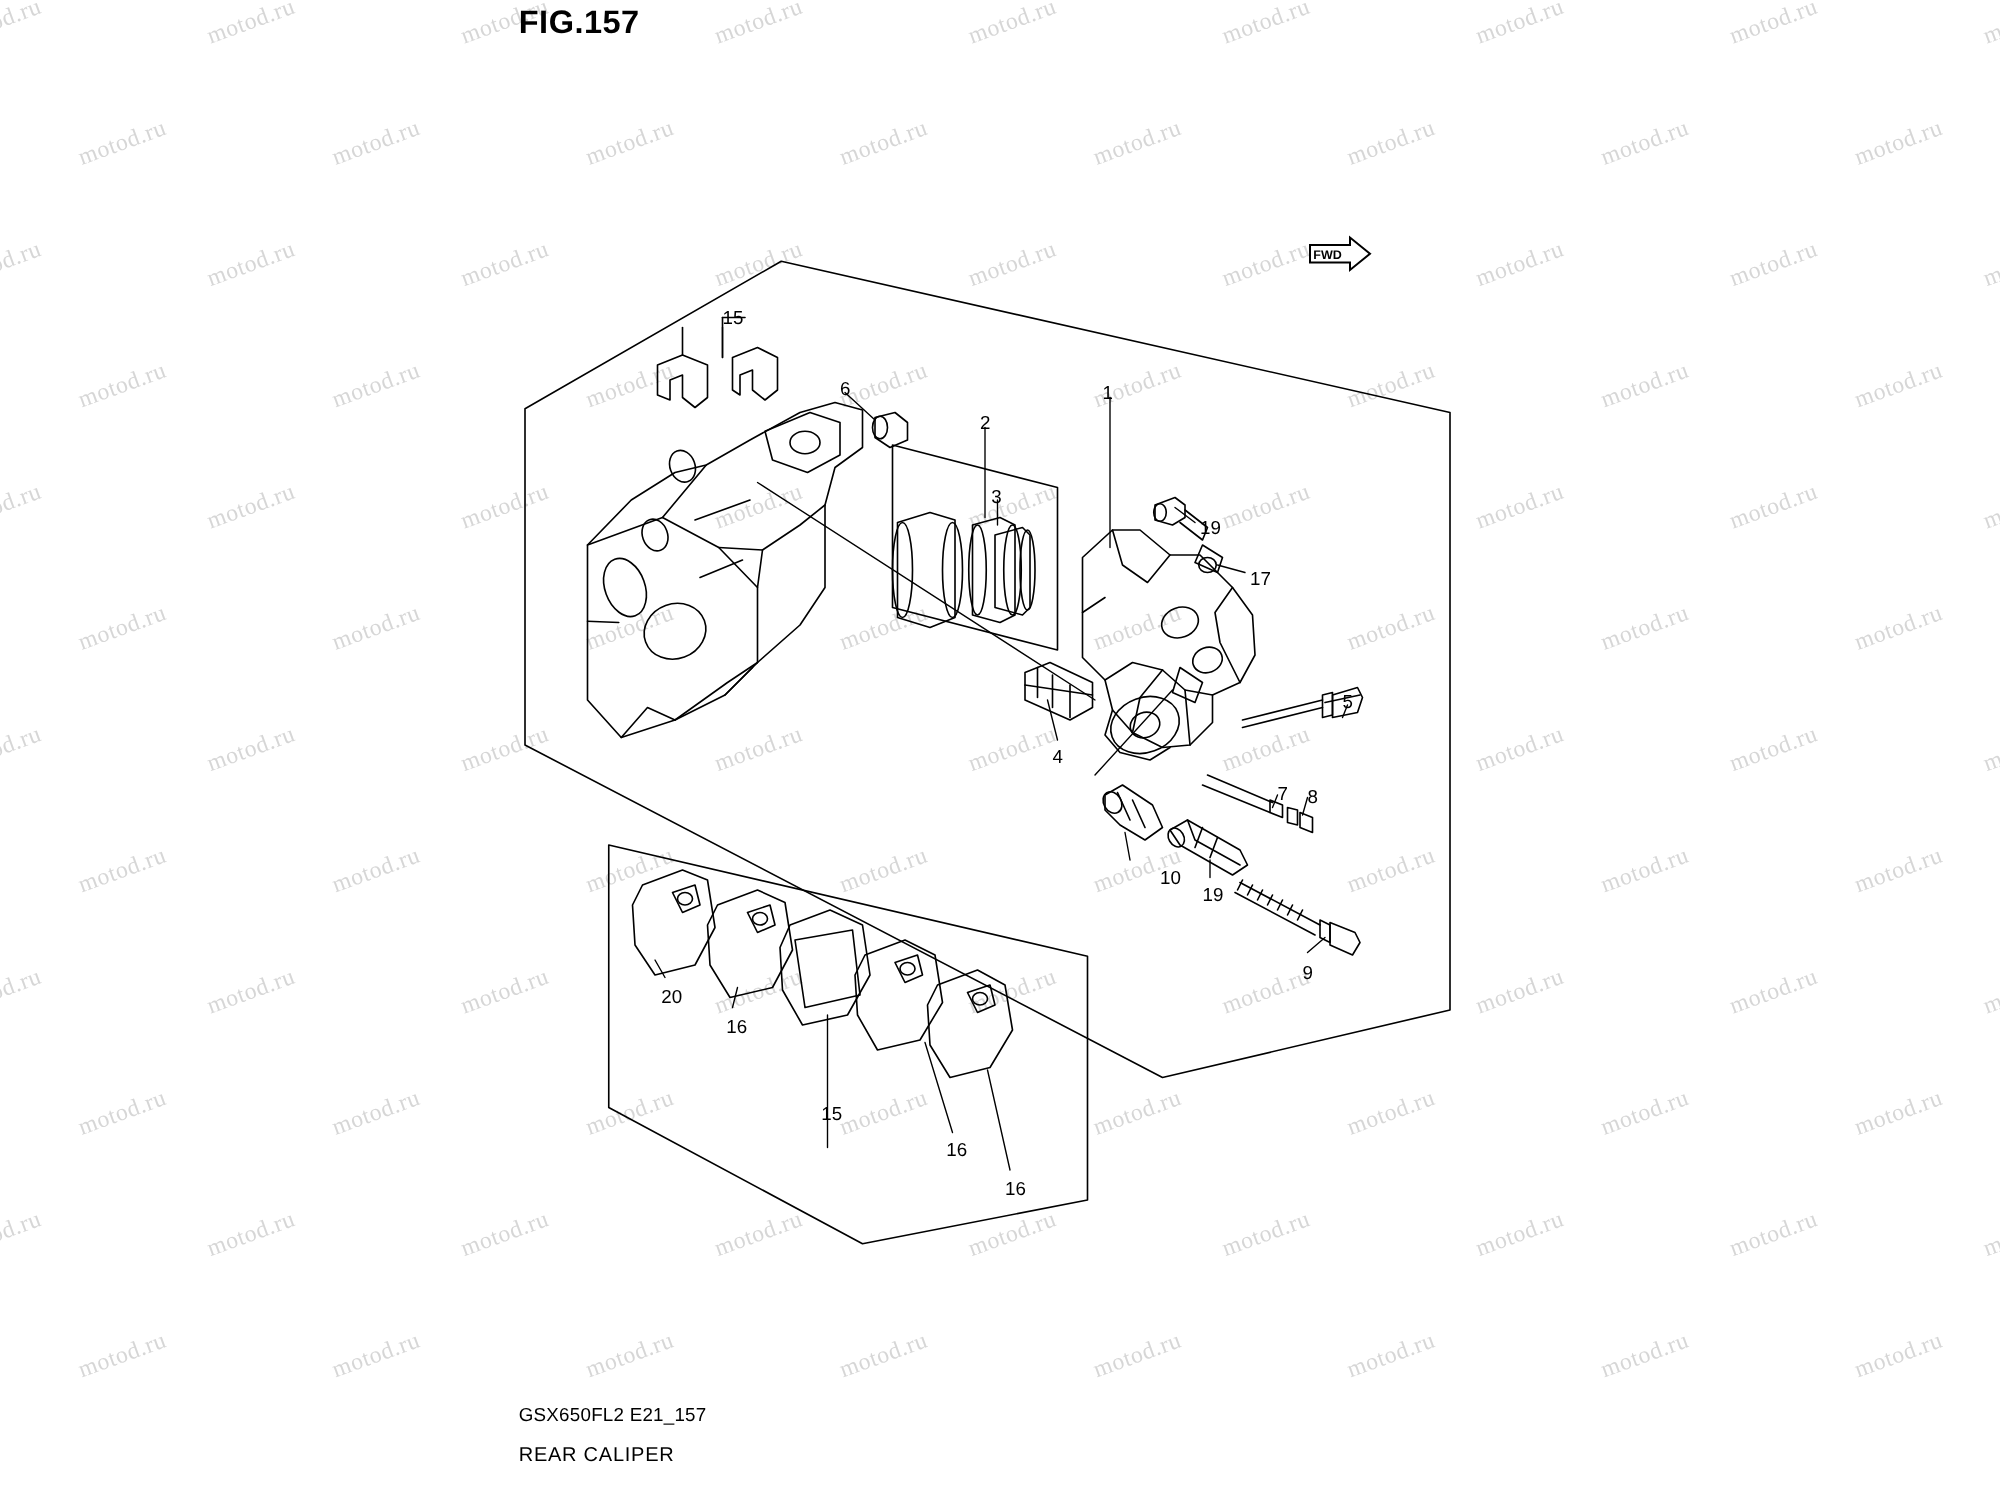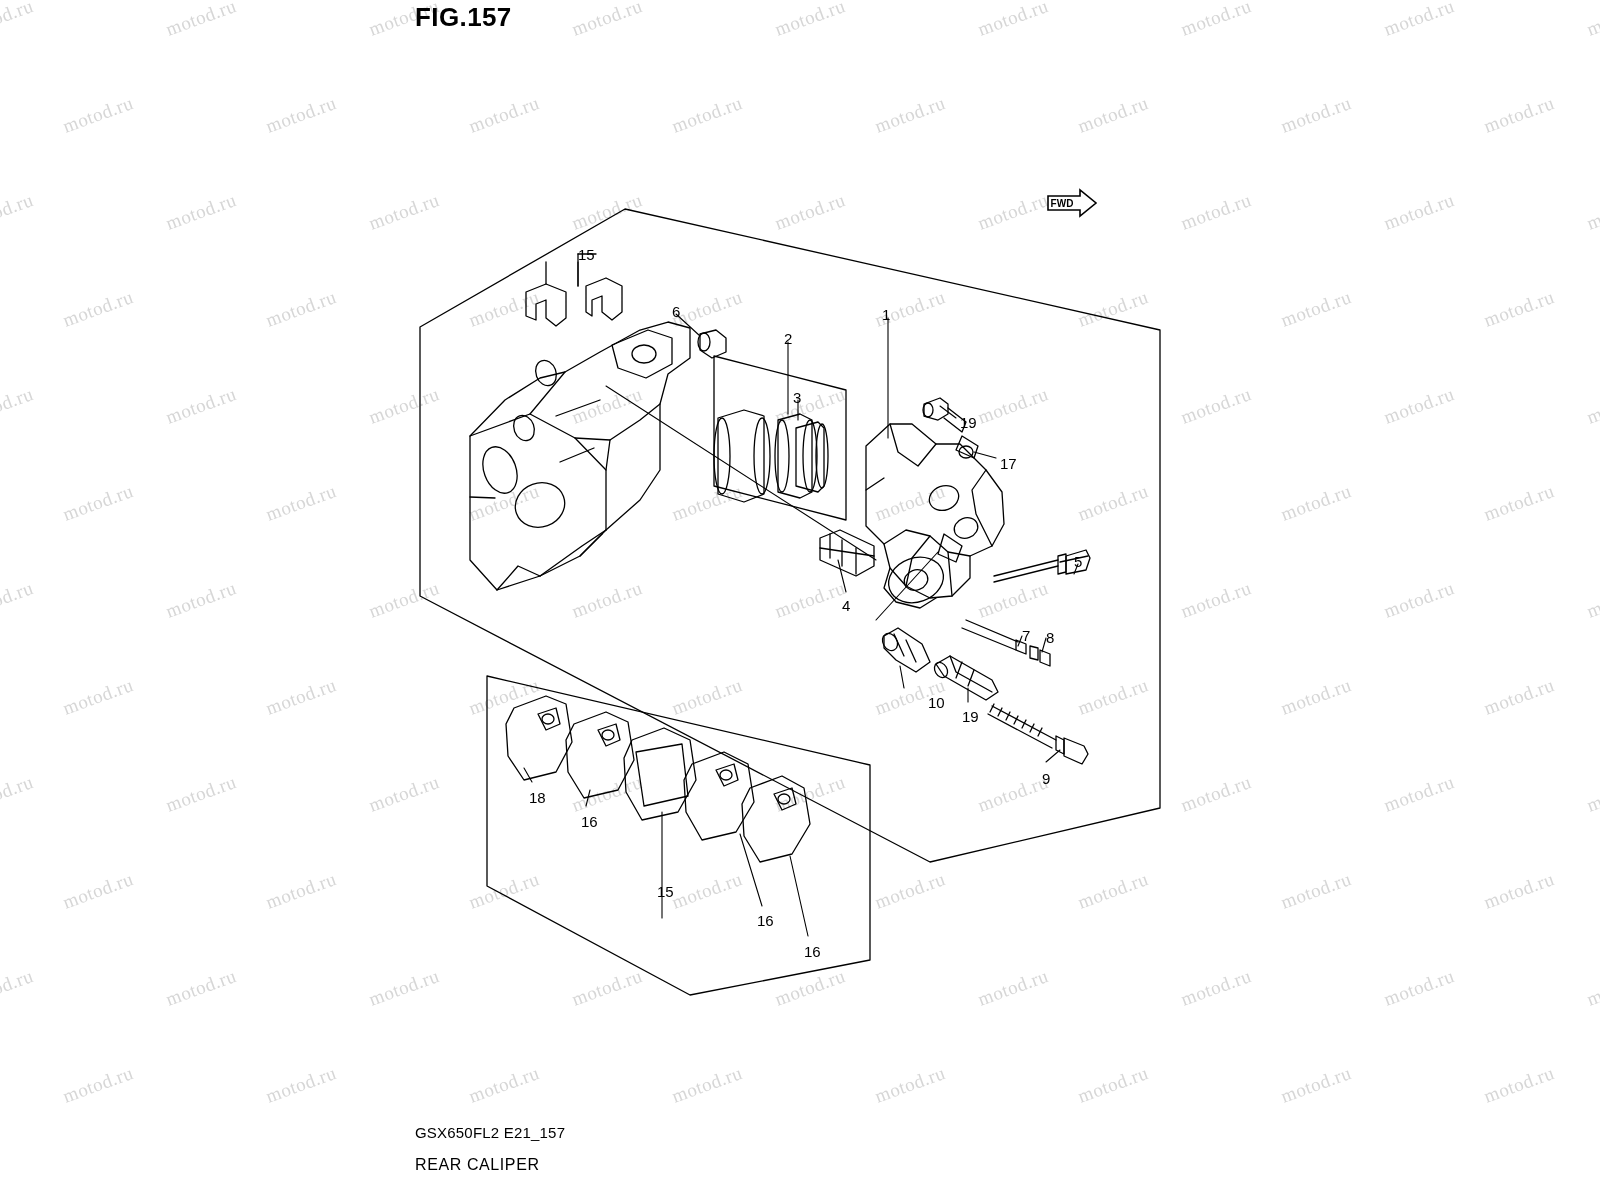--- a/index.html
+++ b/index.html
@@ -370,20 +370,20 @@
       <div class="lbl" style="left: 793px; top: 389px;">3</div>
       <div class="lbl" style="left: 960px; top: 414px;">19</div>
       <div class="lbl" style="left: 1000px; top: 455px;">17</div>
       <div class="lbl" style="left: 1074px; top: 553px;">5</div>
       <div class="lbl" style="left: 842px; top: 597px;">4</div>
       <div class="lbl" style="left: 1022px; top: 627px;">7</div>
       <div class="lbl" style="left: 1046px; top: 629px;">8</div>
       <div class="lbl" style="left: 900px; top: 694px; padding-left: 28px;">10</div>
       <div class="lbl" style="left: 962px; top: 708px;">19</div>
       <div class="lbl" style="left: 1042px; top: 770px;">9</div>
-      <div class="lbl" style="left: 529px; top: 789px;">18</div>
+      <div class="lbl" style="left: 529px; top: 789px;">20</div>
       <div class="lbl" style="left: 581px; top: 813px;">16</div>
       <div class="lbl" style="left: 757px; top: 912px;">16</div>
       <div class="lbl" style="left: 657px; top: 883px;">15</div>
       <div class="lbl" style="left: 804px; top: 943px;">16</div>
     </div>
 
 </div>
 
 </body></html>

